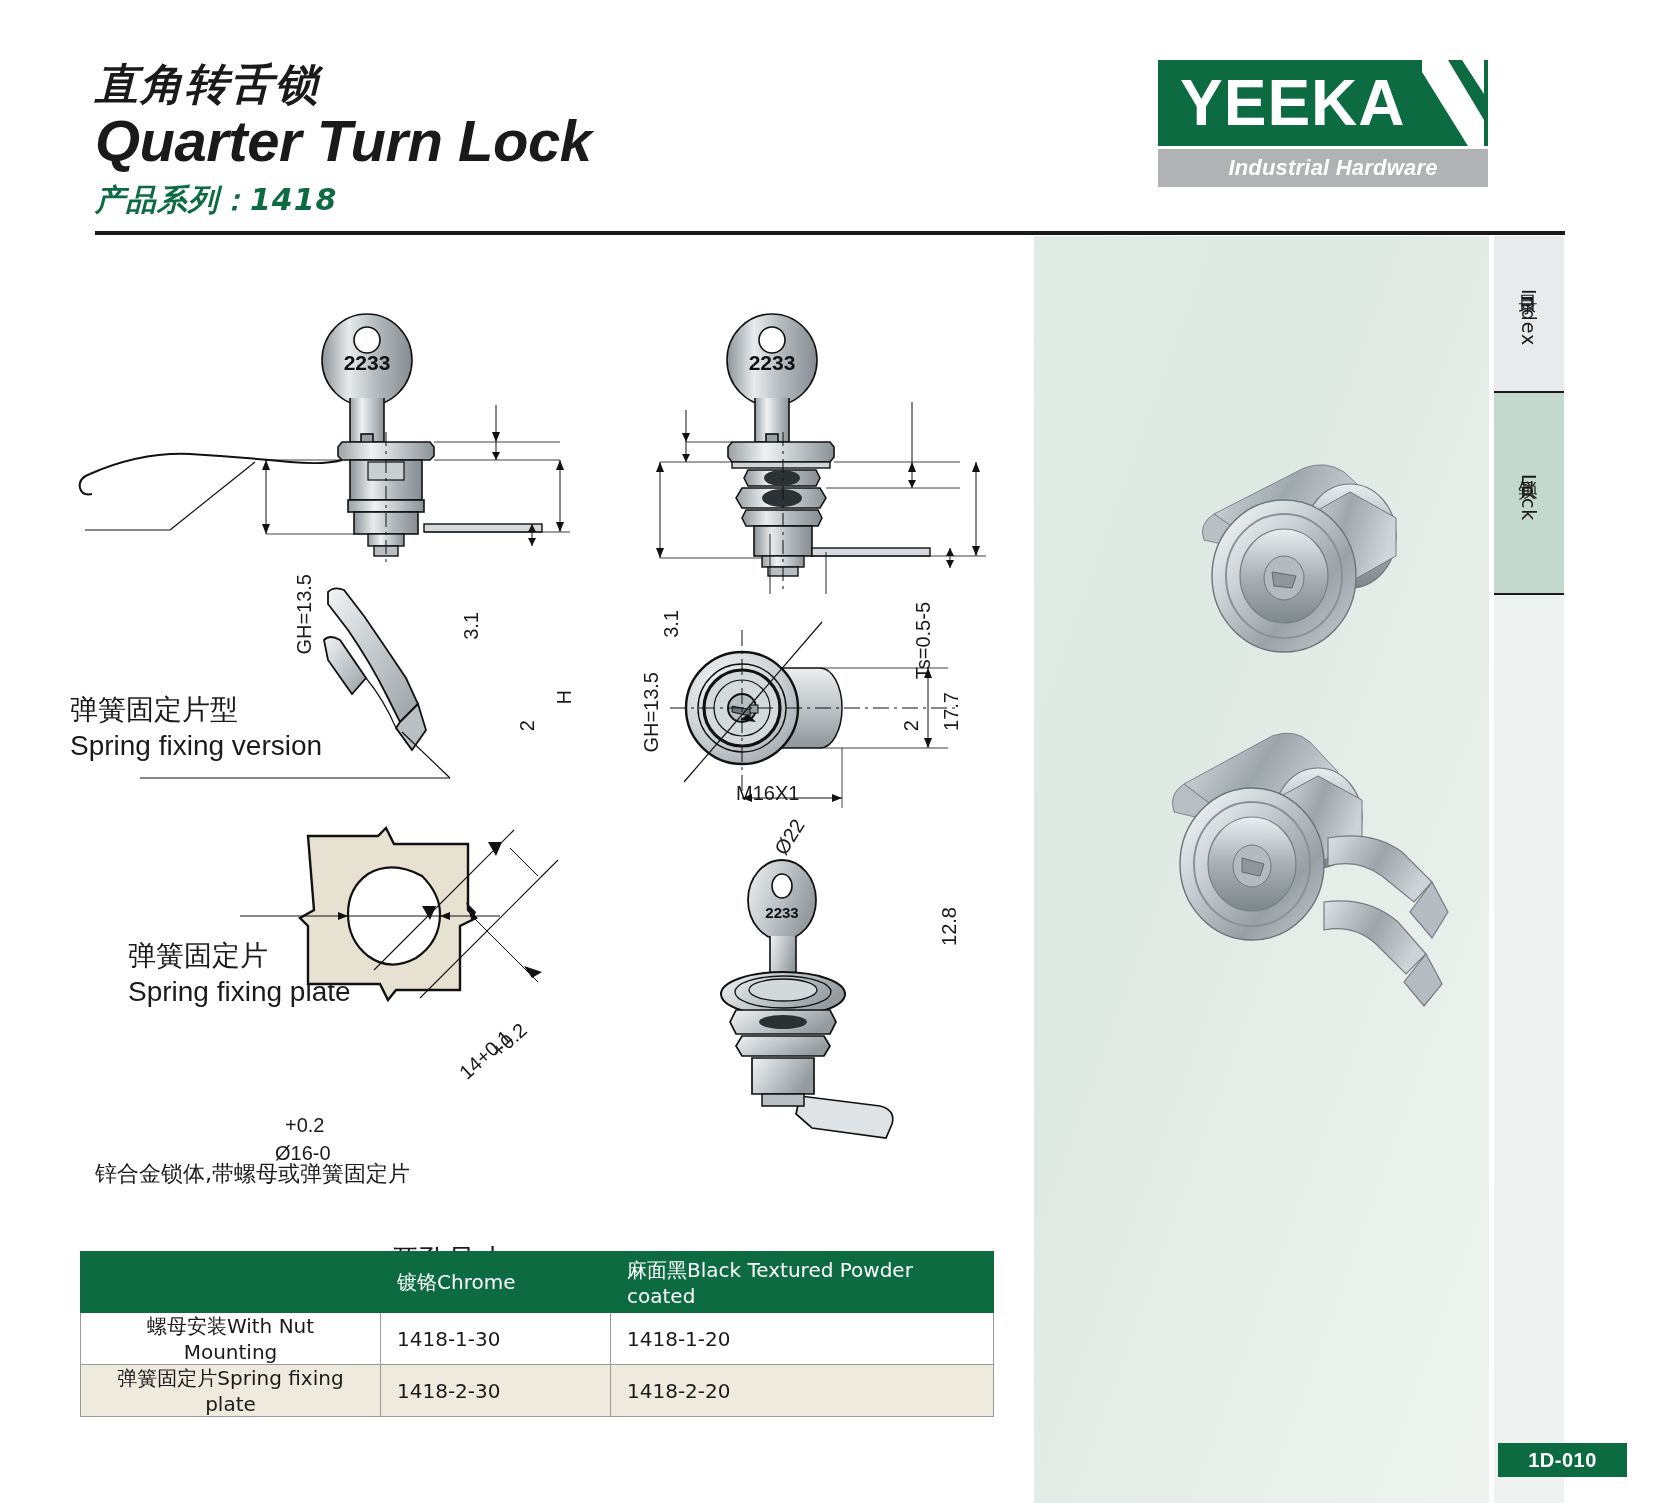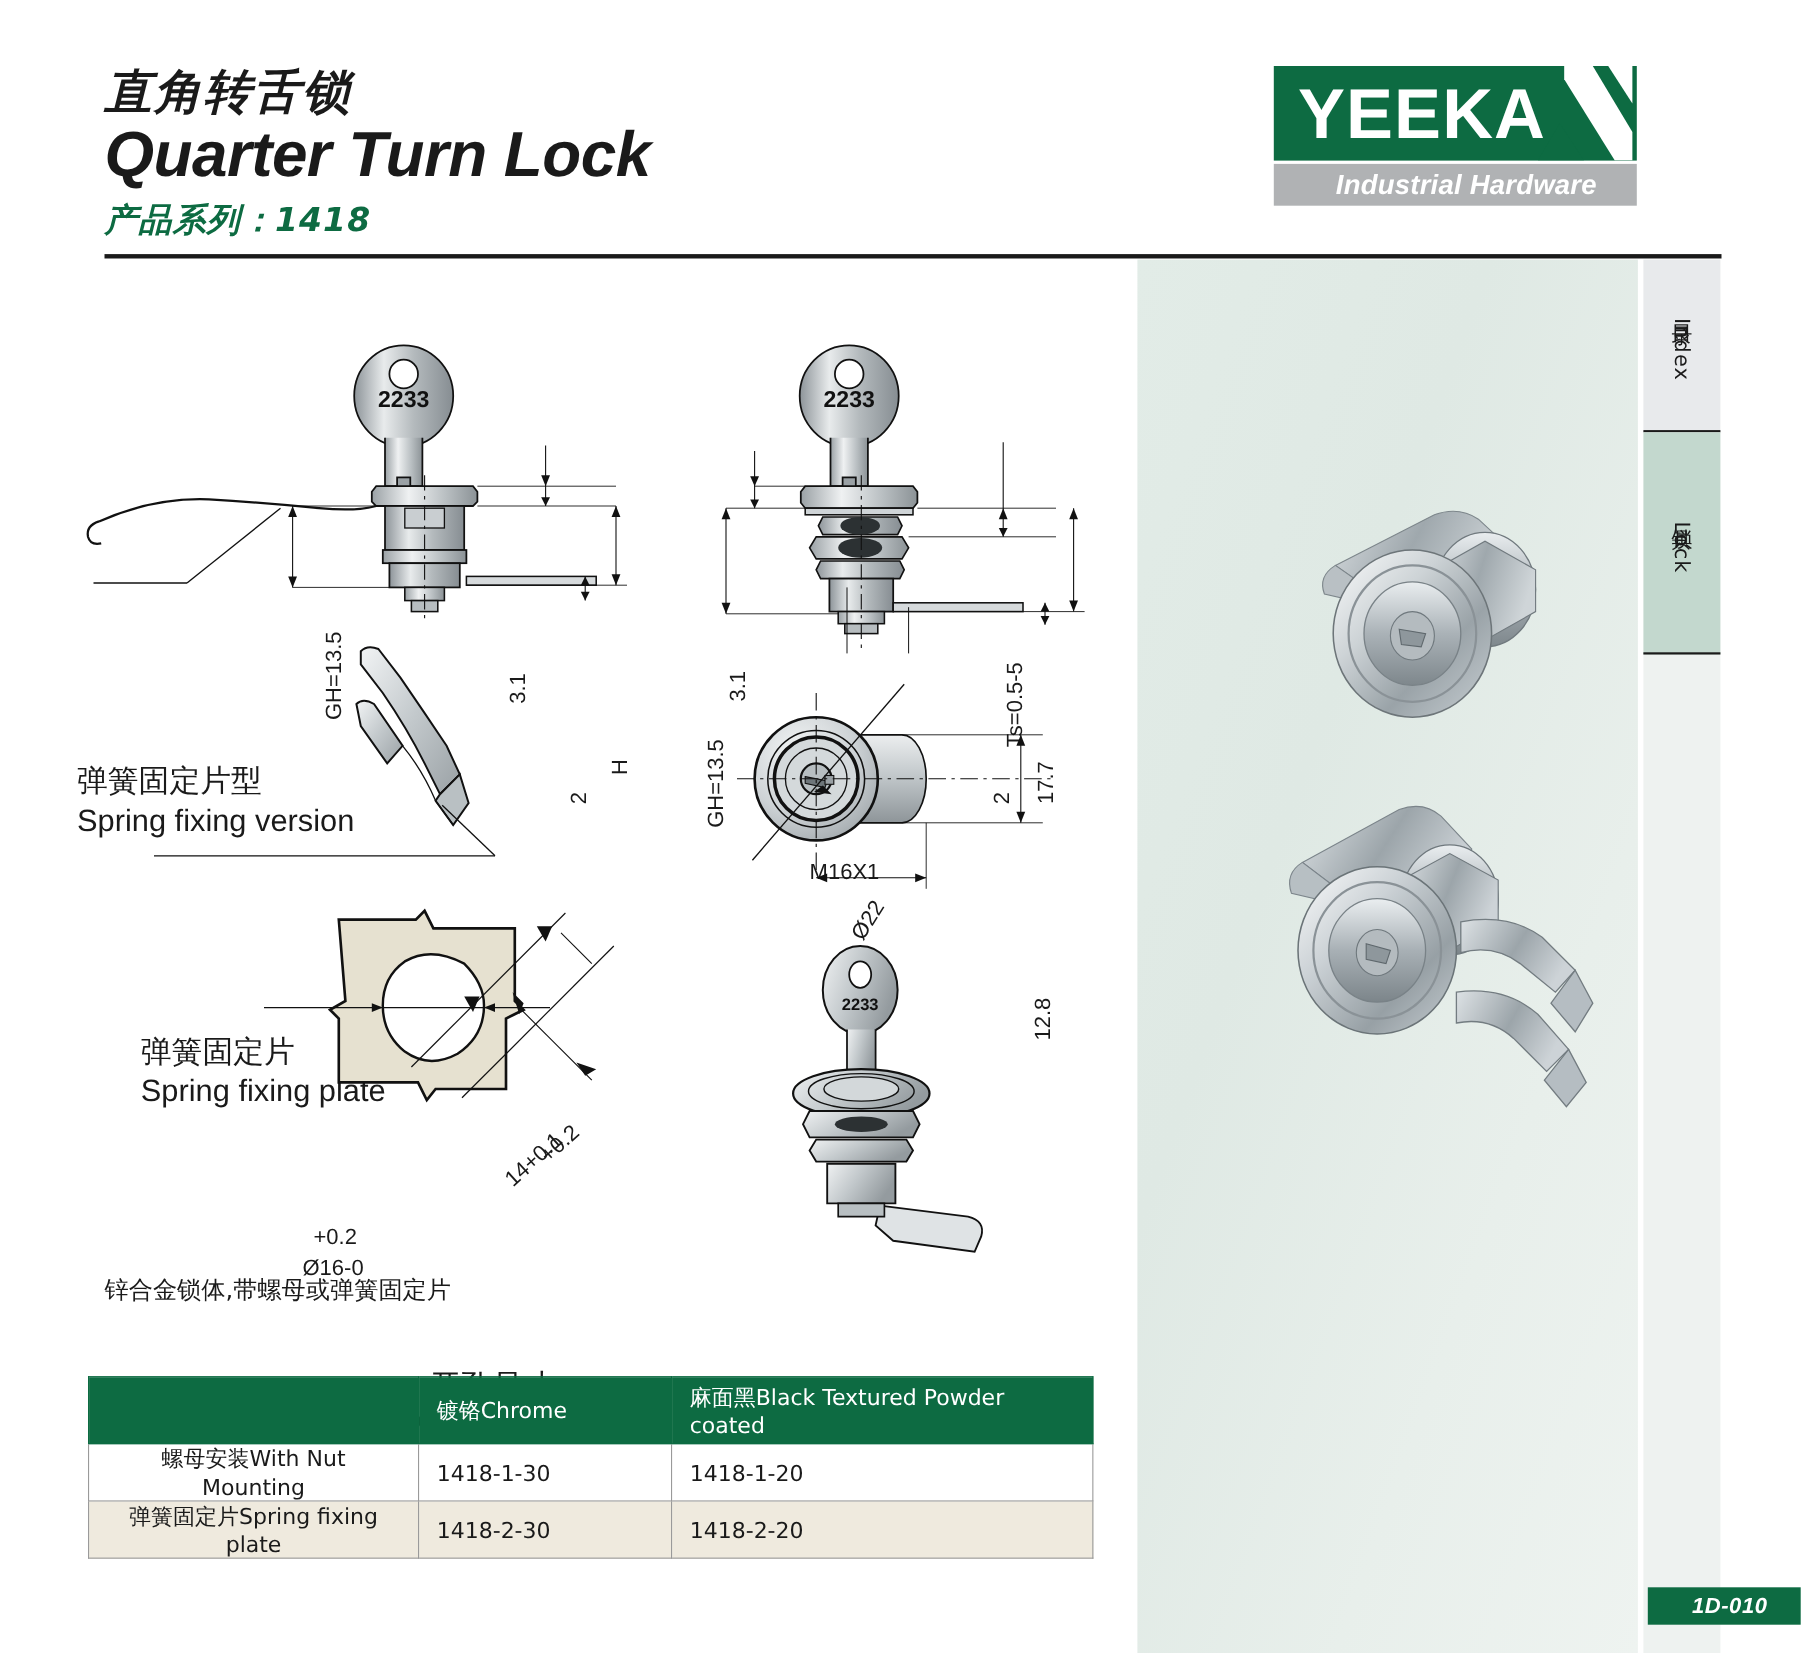--- a/index.html
+++ b/index.html
@@ -41,21 +41,21 @@
     padding-left:22px;line-height:1;font-family:"Liberation Sans",sans-serif;
   }
   .logo-slash{
     position:absolute;right:4px;top:0;width:96px;height:86px;
   }
   .logo-sub{
     height:38px;background:#b0b2b4;display:flex;align-items:center;
     justify-content:center;margin-top:3px;
   }
   .logo-sub span{
-    color:#ffffff;font-size:25px;font-weight:700;font-style:italic;
+    color:#ffffff;font-size:22px;font-weight:700;font-style:italic;
     letter-spacing:0.2px;
     margin-left:20px;
   }
   .header-rule{position:absolute;left:95px;top:231px;width:1470px;height:4px;background:#1a1a1a;}
 
   
   .photo-panel{
     position:absolute;left:1034px;top:236px;width:455px;height:1267px;
     background:linear-gradient(110deg,#e2ece7 0%,#dfe9e4 35%,#e8efeb 70%,#eef3f0 100%);
   }
@@ -75,23 +75,22 @@
     writing-mode:vertical-rl;text-orientation:mixed;
     font-size:19px;letter-spacing:1px;color:#1a1a1a;white-space:nowrap;
     font-family:"DejaVu Sans","Liberation Sans",sans-serif;
   }
   .tabs-rest{position:absolute;left:1494px;top:593px;width:70px;height:910px;background:#eef2f0;}
 
   
   .page-badge{
     position:absolute;left:1498px;top:1443px;width:129px;height:34px;
     background:#0d6b42;color:#ffffff;display:flex;align-items:center;
-    justify-content:center;font-size:20px;font-weight:700;font-style:italic;
+    justify-content:center;font-size:20px;font-weight:700;
     letter-spacing:0.5px;
-    padding-left:10px;
   }
 
   
   .drawings{position:absolute;left:0;top:252px;width:1076px;height:940px;}
   .dwg{position:absolute;}
   .dwg-1{left:230px;top:50px;}
   .dwg-2{left:620px;top:50px;}
   .dwg-plate{left:300px;top:330px;}
   .dwg-front{left:670px;top:340px;}
   .dwg-cutout{left:270px;top:550px;}

